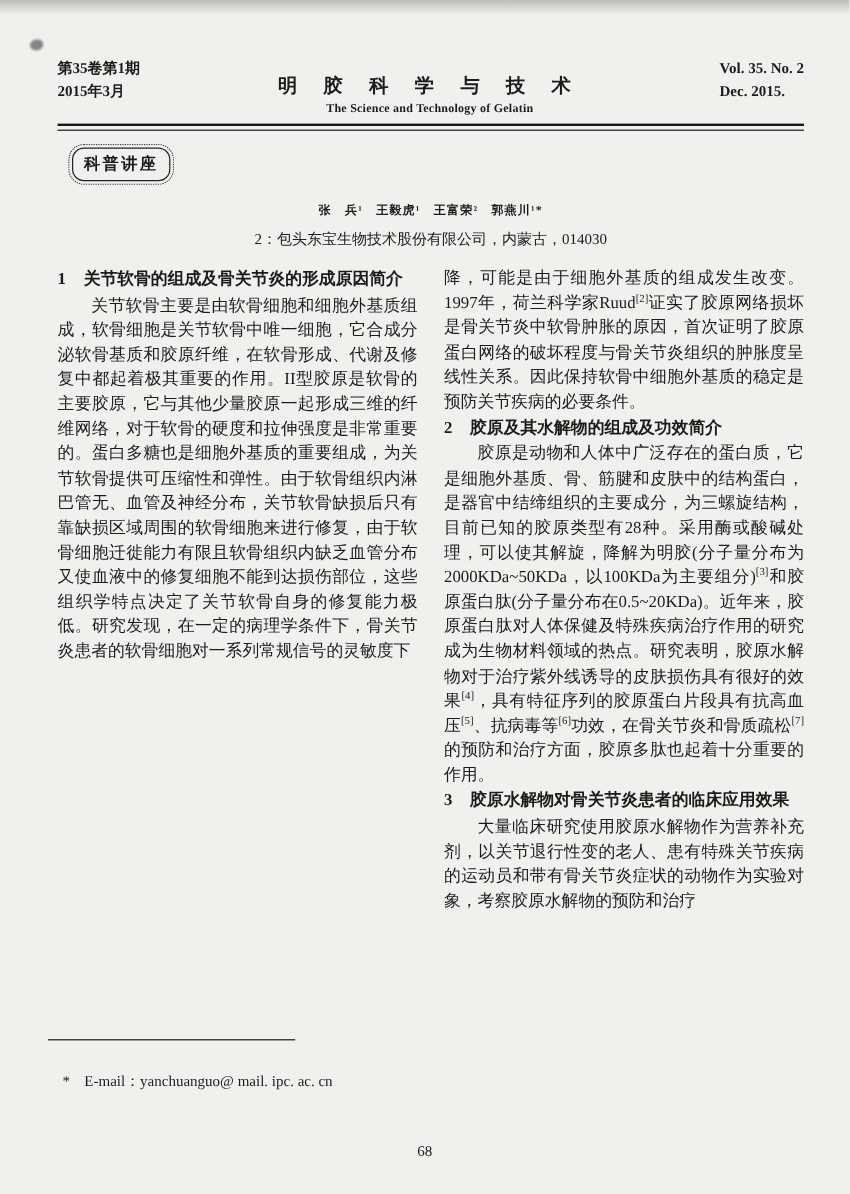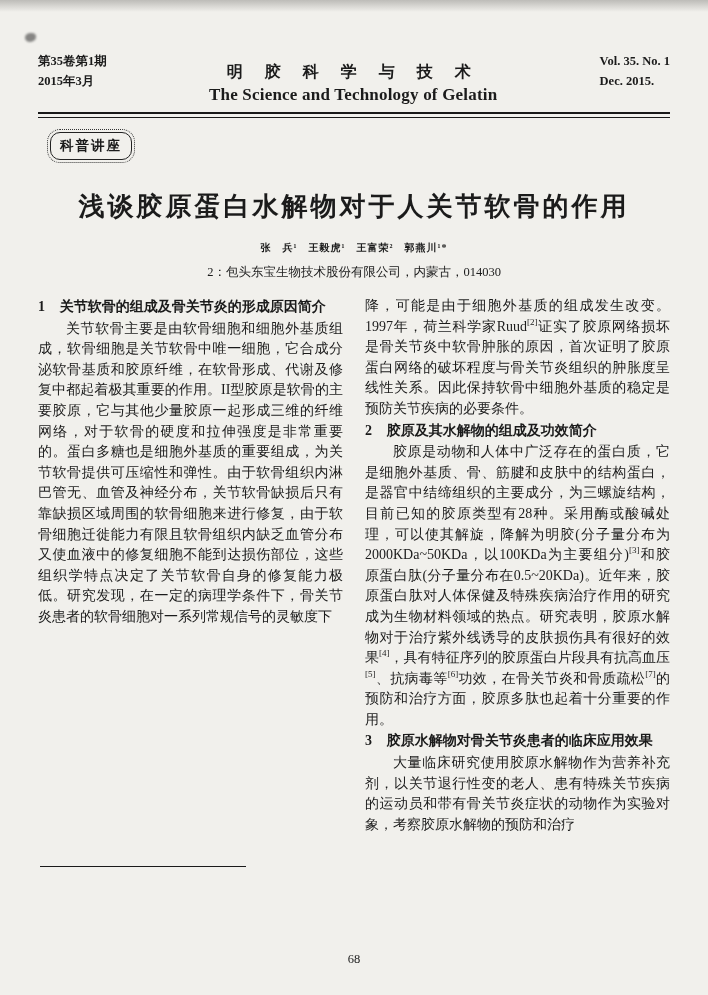--- a/index.html
+++ b/index.html
@@ -6,21 +6,21 @@
   body{
     width:708px;height:995px;
     background:#f1f0ec;
     font-family:"Liberation Serif","DejaVu Serif",serif;
     color:#1b1b1b;
     position:relative;overflow:hidden;
   }
   .page{
     position:absolute;inset:0;
     box-sizing:border-box;
-    padding:38px 38px 0 38px;
+    padding:38px 38px 0 48px;
     background:linear-gradient(180deg,#bdbcb8 0px,#f1f0ec 12px);
     z-index:1;
   }
   .scan-smudge{
     position:absolute;left:25px;top:33px;width:11px;height:9px;
     background:rgba(45,45,45,.55);border-radius:50% 40% 55% 45%;
     filter:blur(1px);
   }
   
   .wm{
@@ -31,25 +31,25 @@
     font-family:"Liberation Serif","DejaVu Serif",serif;
   }
   .wm0{left:160px;top:350px;}
   .wm1{left:378px;top:195px;}
   .wm2{left:492px;top:82px;}
   
   .hdr{display:flex;justify-content:space-between;align-items:center;position:relative;z-index:2;}
   .hdr-block{font-size:12.5px;font-weight:bold;line-height:1.55;white-space:nowrap;}
   .hdr-center{text-align:center;}
   .journal-cn{font-size:16px;font-weight:bold;letter-spacing:9px;white-space:nowrap;margin-top:24px;}
-  .journal-en{font-size:17px;font-weight:bold;margin-top:2px;letter-spacing:.2px;}
+  .journal-en{font-size:10px;font-weight:bold;margin-top:2px;letter-spacing:.2px;}
   .double-rule{margin-top:7px;height:3px;border-top:2.5px solid #191919;border-bottom:1.5px solid #191919;}
   
   .badge{
-    display:inline-block;margin:14px 0 16px 12px;padding:4px 9px;
+    display:inline-block;margin:14px 0 0 12px;padding:4px 9px;
     border:1.5px solid #222;border-radius:10px;
     outline:1.5px dotted #333;outline-offset:2px;
     font-size:13.5px;font-weight:bold;letter-spacing:2px;
     position:relative;z-index:2;background:transparent;
   }
   .title{
     text-align:center;font-size:26px;font-weight:bold;
     letter-spacing:3px;margin-top:13px;position:relative;z-index:2;
   }
   .authors{text-align:center;font-size:10px;font-weight:bold;margin-top:17px;letter-spacing:1px;position:relative;z-index:2;}
@@ -82,32 +82,31 @@
   <div class="hdr">
     <div class="hdr-block">
       <div>第35卷第1期</div>
       <div>2015年3月</div>
     </div>
     <div class="hdr-center">
       <div class="journal-cn">明 胶 科 学 与 技 术</div>
       <div class="journal-en">The Science and Technology of Gelatin</div>
     </div>
     <div class="hdr-block">
-      <div>Vol. 35. No. 1</div>
+      <div>Vol. 35. No. 2</div>
       <div>Dec. 2015.</div>
     </div>
   </div>
 
   <div class="double-rule"></div>
 
   <div>
     <span class="badge">科普讲座</span>
   </div>
 
-  <h1 class="title" style="margin:13px 0 0 0;">浅谈胶原蛋白水解物对于人关节软骨的作用</h1>
 
   <div class="authors">张　兵¹　王毅虎¹　王富荣²　郭燕川¹*</div>
 
   <div class="affils">
     <div>2：包头东宝生物技术股份有限公司，内蒙古，014030</div>
   </div>
 
   <div class="cols">
     <div class="col">
         <div class="sec-h">
@@ -125,15 +124,18 @@
         <p class="para ind">胶原是动物和人体中广泛存在的蛋白质，它是细胞外基质、骨、筋腱和皮肤中的结构蛋白，是器官中结缔组织的主要成分，为三螺旋结构，目前已知的胶原类型有28种。采用酶或酸碱处理，可以使其解旋，降解为明胶(分子量分布为2000KDa~50KDa，以100KDa为主要组分)<sup>[3]</sup>和胶原蛋白肽(分子量分布在0.5~20KDa)。近年来，胶原蛋白肽对人体保健及特殊疾病治疗作用的研究成为生物材料领域的热点。研究表明，胶原水解物对于治疗紫外线诱导的皮肤损伤具有很好的效果<sup>[4]</sup>，具有特征序列的胶原蛋白片段具有抗高血压<sup>[5]</sup>、抗病毒等<sup>[6]</sup>功效，在骨关节炎和骨质疏松<sup>[7]</sup>的预防和治疗方面，胶原多肽也起着十分重要的作用。</p>
         <div class="sec-h">
           <span class="sec-num">3</span>
           <span class="sec-t">胶原水解物对骨关节炎患者的临床应用效果</span>
         </div>
         <p class="para ind">大量临床研究使用胶原水解物作为营养补充剂，以关节退行性变的老人、患有特殊关节疾病的运动员和带有骨关节炎症状的动物作为实验对象，考察胶原水解物的预防和治疗</p>
       </div>
   </div>
 
   <div class="footnote-rule"></div>
+  <div class="footnote">
+    <span class="fn-star">*</span><span>E-mail：yanchuanguo@ mail. ipc. ac. cn</span>
+  </div>
 
   <div class="pageno">68</div>
 </div>
 
 </body></html>

